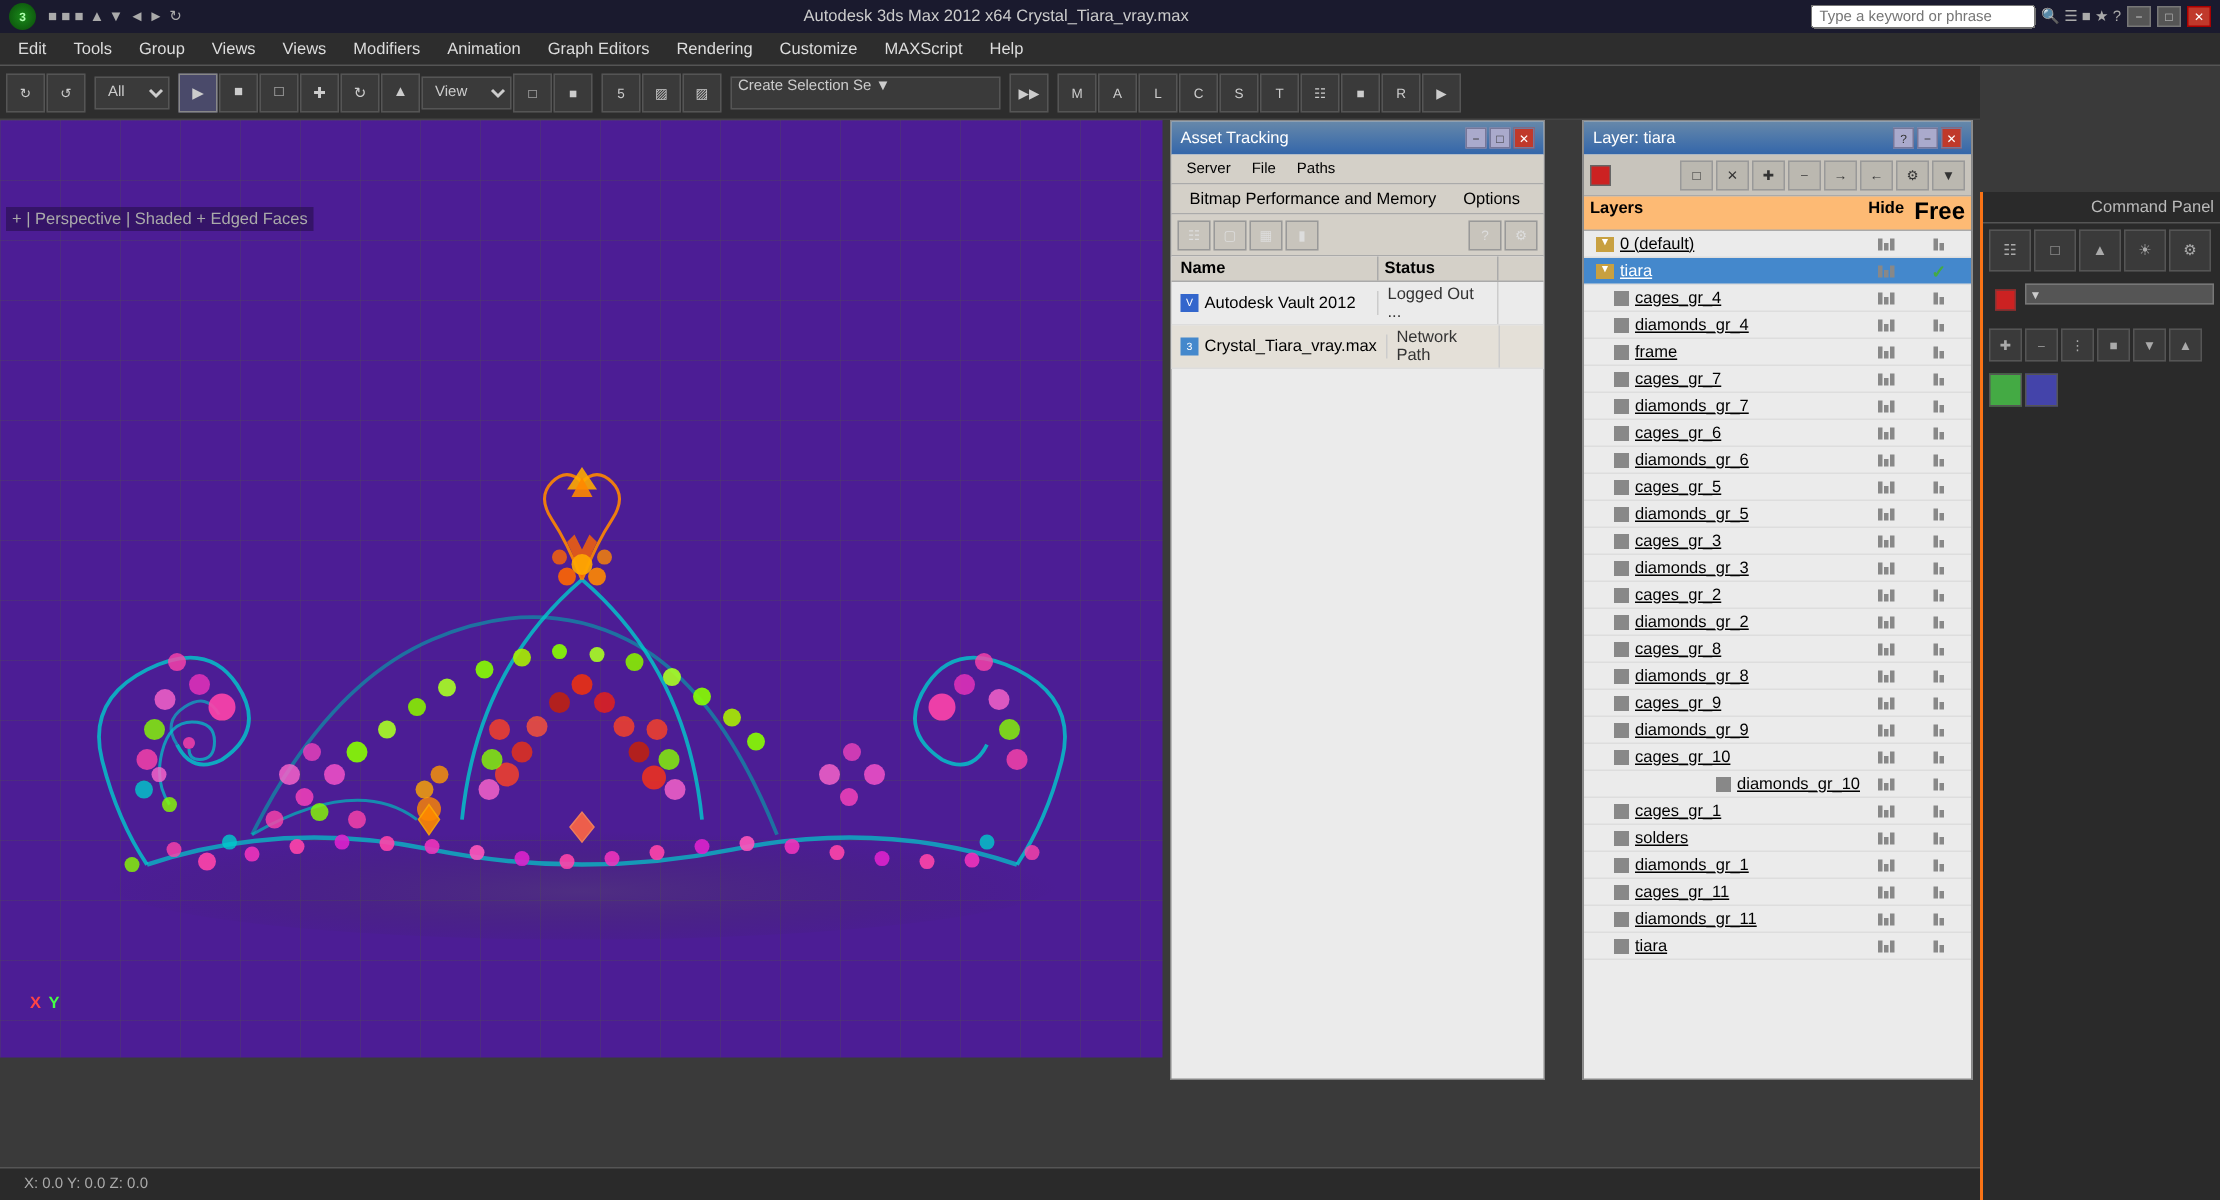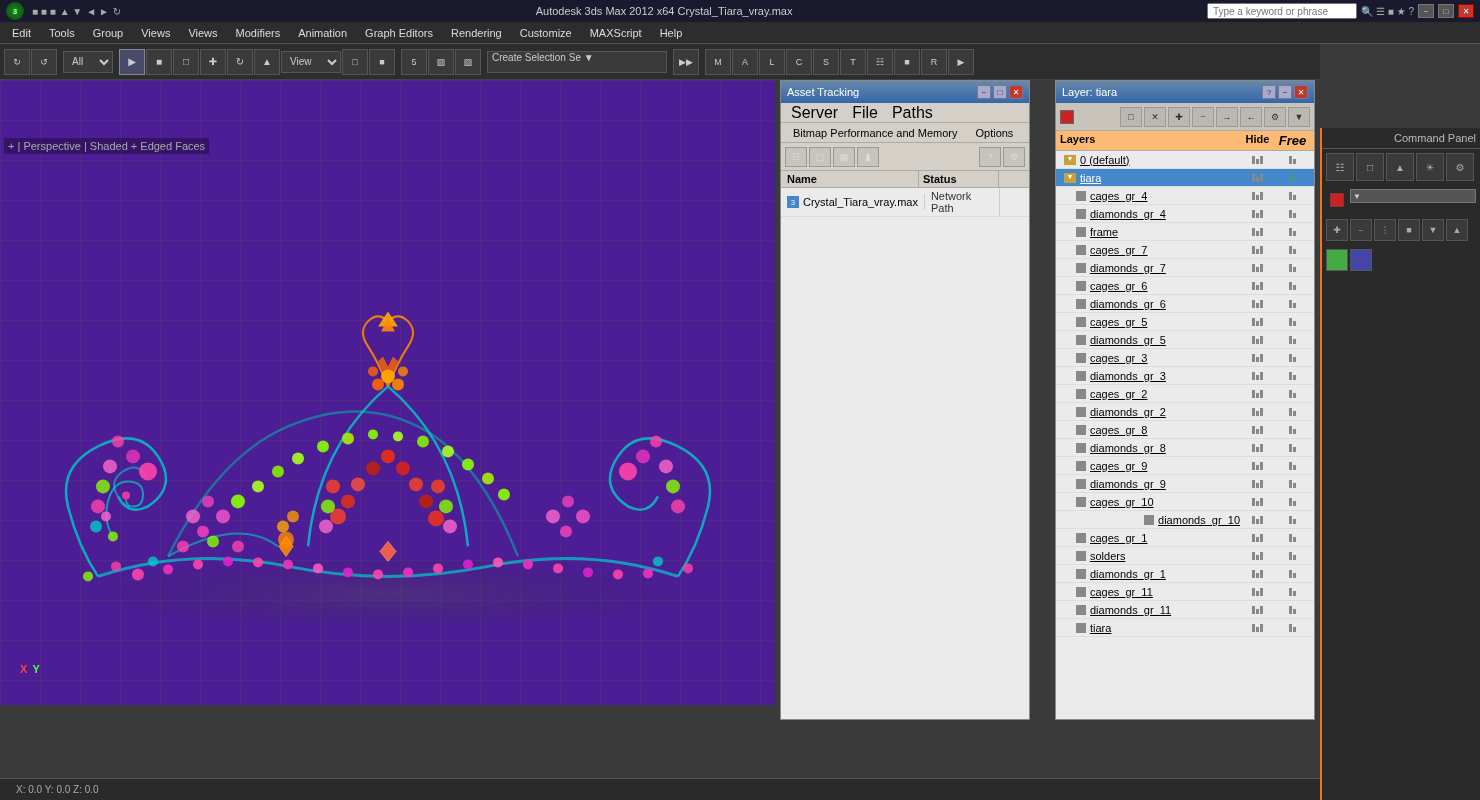--- a/index.html
+++ b/index.html
@@ -63,21 +63,21 @@
     }
     #asset-titlebar {
       background: linear-gradient(to bottom, #6688aa, #3366aa);
       height: 22px; display: flex; align-items: center; justify-content: space-between;
       padding: 0 6px; color: white; font-size: 11px;
     }
     #asset-titlebar .win-btns { display: flex; gap: 2px; }
     #asset-titlebar .win-btn { width: 14px; height: 14px; background: #aac; border: 1px solid #779; font-size: 8px; display: flex; align-items: center; justify-content: center; cursor: pointer; color: #333; }
     #asset-titlebar .win-btn.close { background: #c0392b; color: white; }
     #asset-menubar { background: #d4d0c8; height: 20px; display: flex; align-items: center; gap: 2px; padding: 0 4px; border-bottom: 1px solid #aaa; }
-    #asset-menubar .amenu { font-size: 16px; color: #000; padding: 1px 6px; cursor: pointer; }
+    #asset-menubar .amenu { font-size: 10px; color: #000; padding: 1px 6px; cursor: pointer; }
     #asset-submenu { background: #d4d0c8; height: 20px; display: flex; align-items: center; gap: 2px; padding: 0 4px; border-bottom: 1px solid #aaa; }
     #asset-submenu .smenu { font-size: 11px; color: #000; padding: 1px 8px; cursor: pointer; }
     #asset-toolbar { background: #d4d0c8; height: 28px; display: flex; align-items: center; gap: 2px; padding: 0 4px; border-bottom: 1px solid #aaa; }
     .at-btn { width: 22px; height: 20px; background: #c8c4bc; border: 1px solid #999; display: flex; align-items: center; justify-content: center; cursor: pointer; font-size: 9px; }
     #asset-table { width: 100%; background: #ebebeb; flex: 1; }
     #asset-table-header { display: flex; background: #d4d0c8; border-bottom: 1px solid #aaa; }
     .at-col-name { flex: 1; padding: 2px 6px; font-size: 11px; font-weight: bold; color: #000; border-right: 1px solid #aaa; }
     .at-col-status { width: 80px; padding: 2px 4px; font-size: 11px; font-weight: bold; color: #000; border-right: 1px solid #aaa; }
     .at-col-extra { width: 30px; }
     #asset-rows { overflow-y: auto; max-height: 500px; }
@@ -101,21 +101,21 @@
     }
     #layer-titlebar .win-btns { display: flex; gap: 2px; }
     #layer-titlebar .win-btn { width: 14px; height: 14px; background: #aac; border: 1px solid #779; font-size: 8px; display: flex; align-items: center; justify-content: center; cursor: pointer; color: #333; }
     #layer-titlebar .win-btn.close { background: #c0392b; color: white; }
     #layer-toolbar { background: #c8c4bc; height: 28px; display: flex; align-items: center; gap: 2px; padding: 0 4px; border-bottom: 1px solid #aaa; }
     .lt-btn { width: 22px; height: 20px; background: #bbb8b0; border: 1px solid #999; display: flex; align-items: center; justify-content: center; cursor: pointer; font-size: 9px; color: #333; }
     .lt-color { width: 14px; height: 14px; background: #cc2222; border: 1px solid #666; }
     #layer-col-header { display: flex; background: #fdba74; border-bottom: 1px solid #aaa; padding: 2px 4px; }
     .lh-name { flex: 1; font-size: 11px; font-weight: bold; color: #000; }
     .lh-hide { width: 35px; font-size: 11px; font-weight: bold; color: #000; text-align: center; }
-    .lh-freeze { width: 35px; font-size: 13px; font-weight: bold; color: #000; text-align: center; font-style: italic; }
+    .lh-freeze { width: 35px; font-size: 16px; font-weight: bold; color: #000; text-align: right; }
     #layer-rows { overflow-y: auto; max-height: 560px; background: #ebebeb; }
     .layer-row { display: flex; align-items: center; padding: 1px 4px; border-bottom: 1px solid #ddd; min-height: 18px; }
     .layer-row.selected { background: #4488cc; color: white; }
     .layer-indent { display: flex; align-items: center; gap: 2px; flex: 1; }
     .layer-name { font-size: 11px; color: #000; text-decoration: underline; }
     .layer-row.selected .layer-name { color: white; }
     .layer-bars { width: 35px; display: flex; align-items: center; justify-content: center; }
     .mini-bars { display: flex; gap: 1px; align-items: flex-end; }
     .mini-bar { width: 3px; height: 8px; background: #888; }
     .mini-bar2 { width: 3px; height: 5px; background: #888; }
@@ -382,20 +382,28 @@
     <div class="at-btn">?</div>
     <div class="at-btn">⚙</div>
   </div>
   <div id="asset-table">
     <div id="asset-table-header">
       <div class="at-col-name">Name</div>
       <div class="at-col-status">Status</div>
       <div class="at-col-extra"></div>
     </div>
     <div id="asset-rows">
+      <div class="at-row">
+        <div class="at-cell name">
+          <div class="row-icon" style="background:#3366cc;font-size:7px;">V</div>
+          <span>Autodesk Vault 2012</span>
+        </div>
+        <div class="at-cell status">Logged Out ...</div>
+        <div class="at-cell extra"></div>
+      </div>
       <div class="at-row">
         <div class="at-cell name">
           <div class="row-icon" style="background:#4488cc;font-size:7px;">3</div>
           <span>Crystal_Tiara_vray.max</span>
         </div>
         <div class="at-cell status">Network Path</div>
         <div class="at-cell extra"></div>
       </div>
     </div>
   </div>

